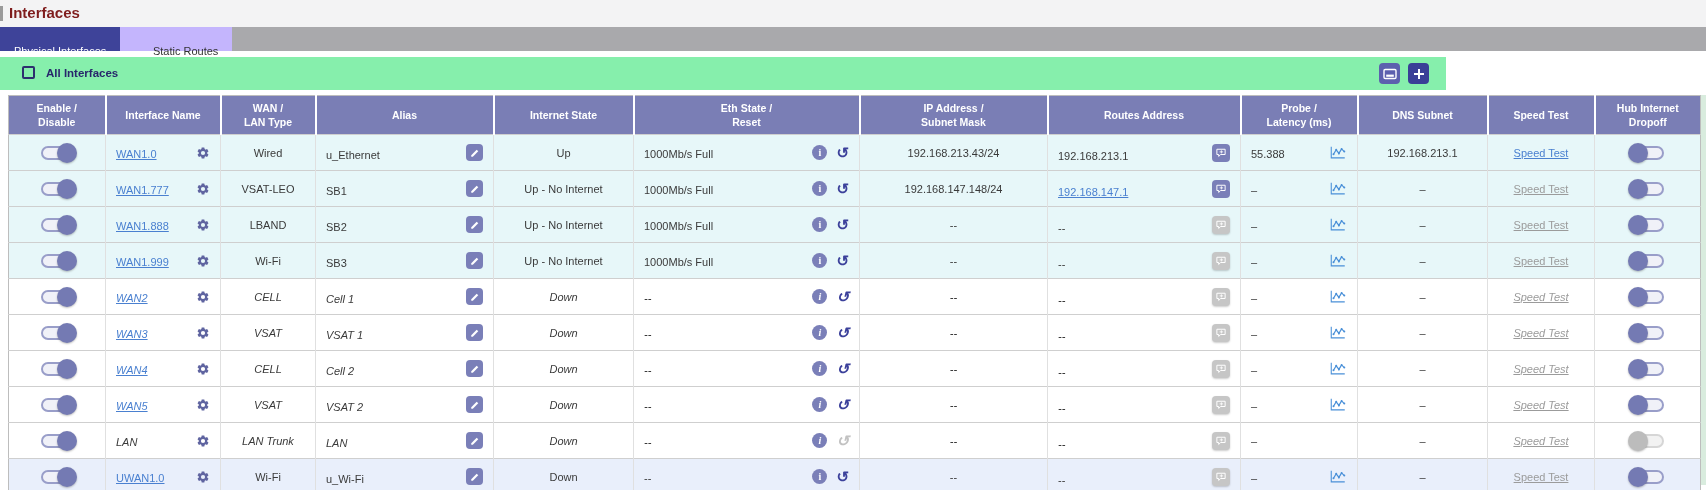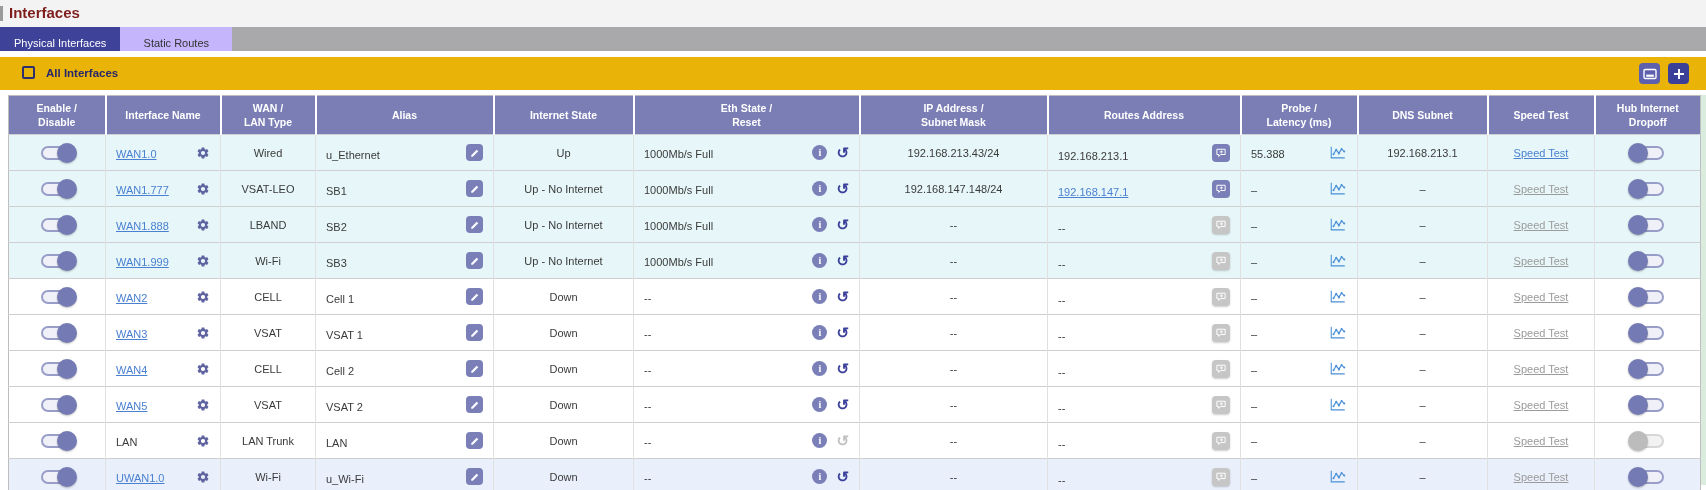--- a/index.html
+++ b/index.html
@@ -5,25 +5,25 @@
   html,body{margin:0;padding:0;}
   body{
     width:1706px;height:490px;position:relative;background:#ffffff;
     font-family:"Liberation Sans",sans-serif;color:#3c3c3c;overflow:hidden;
   }
   
   .titlebar{position:absolute;top:0;left:0;width:1706px;height:27px;background:#f3f3f4;}
   .title-accent{position:absolute;left:0;top:6px;width:3px;height:15px;background:#9a9a9a;}
   .page-title{position:absolute;left:9px;top:4px;font-size:15px;font-weight:bold;color:#7f1d1d;}
   .tabstrip{position:absolute;top:27px;left:0;width:1706px;height:24px;background:#a9a9ac;display:flex;}
-  .tab{height:24px;line-height:24px;text-align:center;font-size:11px;padding:4px 14px;min-width:112px;box-sizing:border-box;cursor:default;}
+  .tab{height:24px;line-height:24px;text-align:right;font-size:11px;padding:12px 14px;min-width:112px;box-sizing:border-box;cursor:default;}
   .tab.active{background:#3e4399;color:#ffffff;}
   .tab.inactive{background:#c4b5fd;color:#333333;}
   
-  .filterbar{position:absolute;top:57px;left:0;width:1706px;height:33px;background:#eab308;}
+  .filterbar{position:absolute;top:57px;left:0;width:1446px;height:33px;background:#86efac;}
   .cb{position:absolute;left:22px;top:9px;width:13px;height:13px;border:2px solid #2d2f6e;border-radius:2px;background:transparent;box-sizing:border-box;}
   .cb-label{position:absolute;left:46px;top:10px;font-size:11.5px;font-weight:bold;color:#27276b;}
   .bar-btn{position:absolute;top:6px;width:21px;height:21px;border-radius:4px;display:flex;align-items:center;justify-content:center;}
   .btn-view{right:46px;background:#5c60ae;}
   .btn-add{right:17px;background:#3a3f97;}
   
   .left-strip{position:absolute;left:17px;top:97px;width:3px;height:386px;background:#d8d8d8;border-radius:2px;}
   .right-strip{position:absolute;left:1699px;top:95px;width:7px;height:390px;background:#d9ecde;}
   
   .tablewrap{position:absolute;top:95px;left:8px;width:1692px;}
@@ -33,21 +33,21 @@
     height:38px;text-align:center;vertical-align:middle;white-space:pre-line;
     border-left:2px solid #ffffff;padding:0 4px;line-height:1.35;
   }
   th:first-child{border-left:none;}
   td{
     height:35px;font-size:11px;color:#3a3a3a;vertical-align:middle;
     border-top:1px solid #cfcfcf;border-left:1px solid #e0e0e0;padding:0;
   }
   td:first-child{border-left:none;}
   tr.bg-cyan td{background:#e7f7f9;}
-  tr.bg-white td{background:#ffffff;}
+  tr.bg-white td{background:#ffffff;font-style:italic;}
   tr.bg-blue td{background:#e9effb;}
   .c-center{text-align:center;}
   .flex{display:flex;align-items:flex-end;justify-content:space-between;padding:0 10px;}
   .icons{display:flex;align-items:center;gap:9px;}
   a{color:#4a80d0;text-decoration:underline;}
   a.r-speed.disabled{color:#9b9b9b;}
   
   .sw{display:inline-block;position:relative;width:32px;height:14px;vertical-align:middle;}
   .sw .track{position:absolute;left:0;top:0;width:32px;height:14px;border:2px solid #999ec9;border-radius:9px;background:#f0f1f8;box-sizing:border-box;}
   .sw .knob{position:absolute;top:50%;margin-top:-10px;width:20px;height:20px;border-radius:50%;background:#747ab3;box-shadow:0 1px 2px rgba(0,0,0,.25);}

